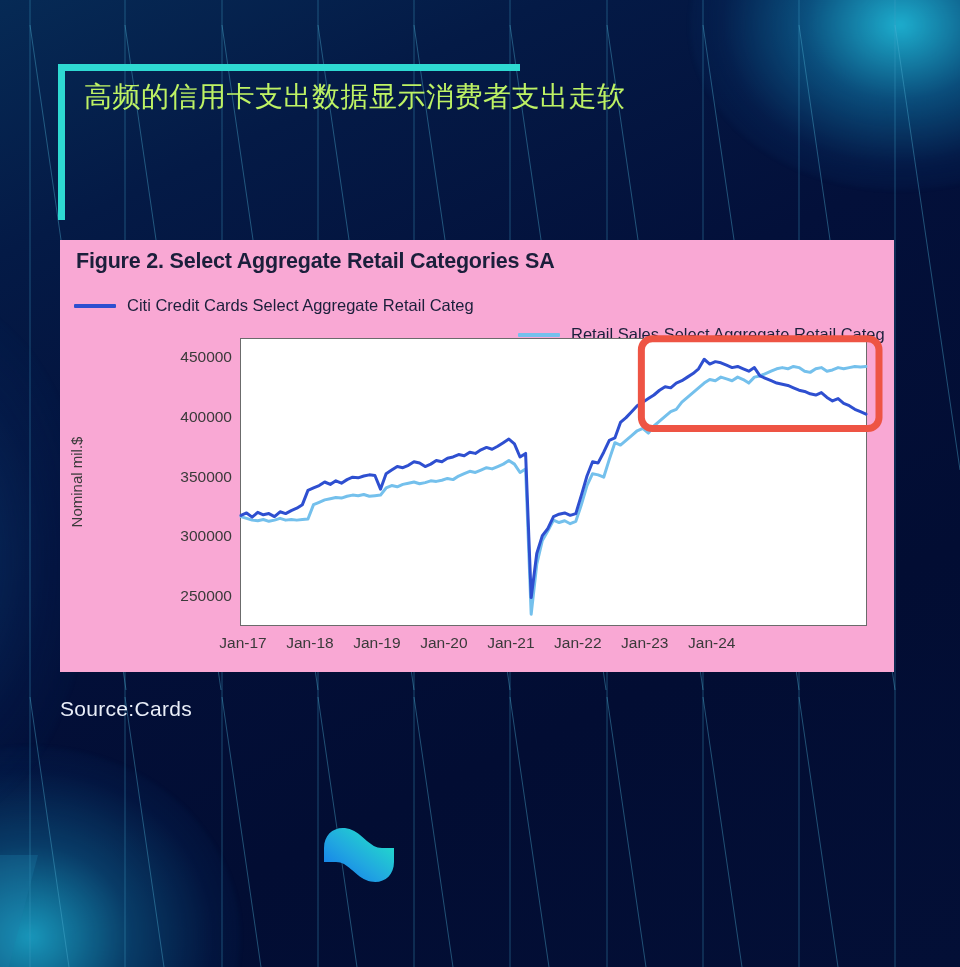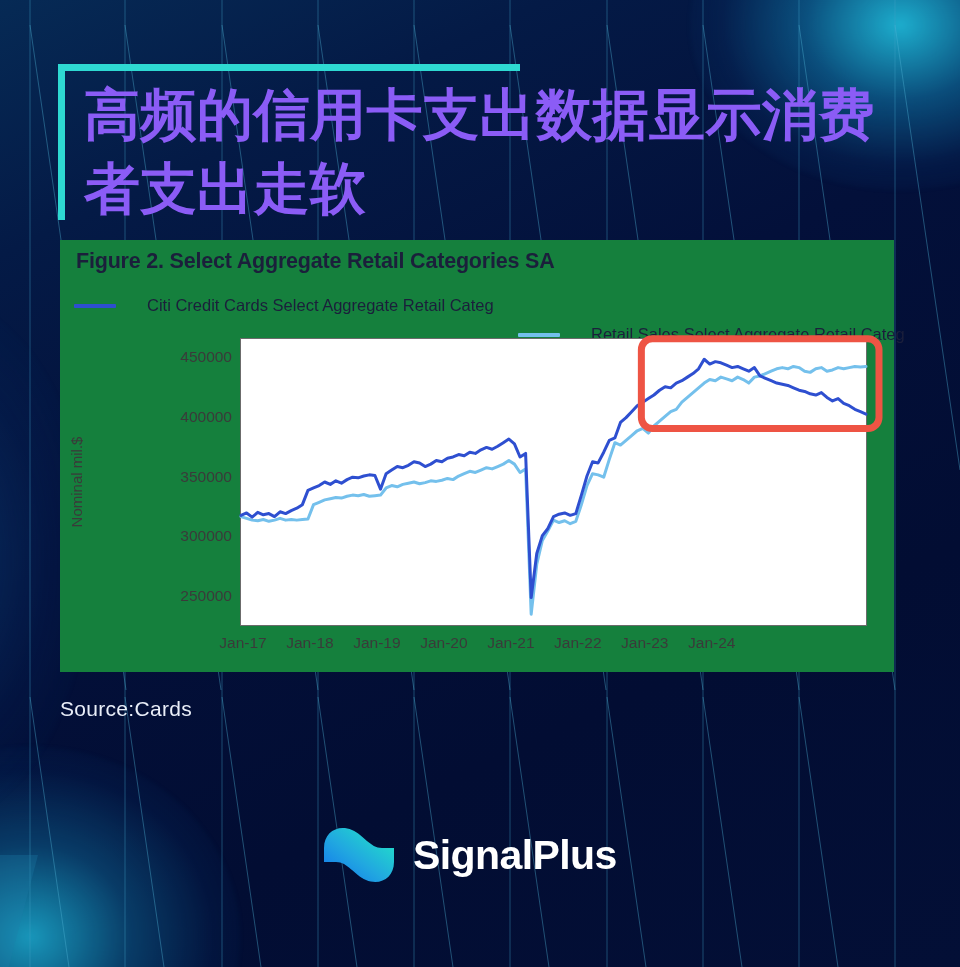--- a/index.html
+++ b/index.html
@@ -42,44 +42,44 @@
   #accent-top-bar {
     position:absolute; left:0; top:0; width:462px; height:7px;
     background:#2ED9D2;
   }
   #accent-left-bar {
     position:absolute; left:0; top:0; width:7px; height:156px;
     background:#2ED9D2;
   }
   #headline-text {
     margin-left:26px; padding-top:14px;
-    color:#8b5cf6;
-    font-size:56px; font-weight:bold; line-height:1.33;
+    color:#bef264;
+    font-size:28px; font-weight:normal; line-height:1.33;
     letter-spacing:0.5px;
     width:830px;
   }
 
   
   #chart-card {
     position:absolute; left:60px; top:240px;
     width:834px; height:432px;
-    background:#15803d; z-index:3;
+    background:#f9a8d4; z-index:3;
   }
   #figure-title {
     position:absolute; left:16px; top:9px;
     font-size:21.5px; font-weight:bold; color:#1b1f3b;
     letter-spacing:-0.2px;
     white-space:nowrap;
   }
 
   
   #chart-legend {
     position:absolute; left:14px; top:56px; width:810px; height:22px;
   }
-  .legend-entry { position:absolute; display:flex; align-items:center;gap:20px; }
+  .legend-entry { position:absolute; display:flex; align-items:center; }
   #legend-entry-citi { left:0px; top:0; }
   #legend-entry-retail { left:444px; top:0;margin-top:29px; }
   .legend-swatch { width:42px; height:4px; border-radius:1px; margin-right:11px; }
   #legend-swatch-citi { background:#2E4FD0; }
   #legend-swatch-retail { background:#74C0EC; }
   .legend-label {
     font-size:16.5px; color:#1b1f3b; white-space:nowrap;
   }
 
   
@@ -214,14 +214,13 @@
     <defs>
       <linearGradient id="markGrad" x1="0" y1="1" x2="1" y2="0">
         <stop offset="0%" stop-color="#1170EE"></stop>
         <stop offset="45%" stop-color="#21A8E0"></stop>
         <stop offset="100%" stop-color="#22EBC4"></stop>
       </linearGradient>
     </defs>
     <path d="M2,26 C2,10 16,2 30,8 C42,13 48,26 60,26 L72,26 L72,40
              C72,56 58,64 44,58 C32,53 26,40 14,40 L2,40 Z" fill="url(#markGrad)"></path>
   </svg>
-  <div id="brand-wordmark">SignalPlus</div>
 </div>
 
 </body></html>

